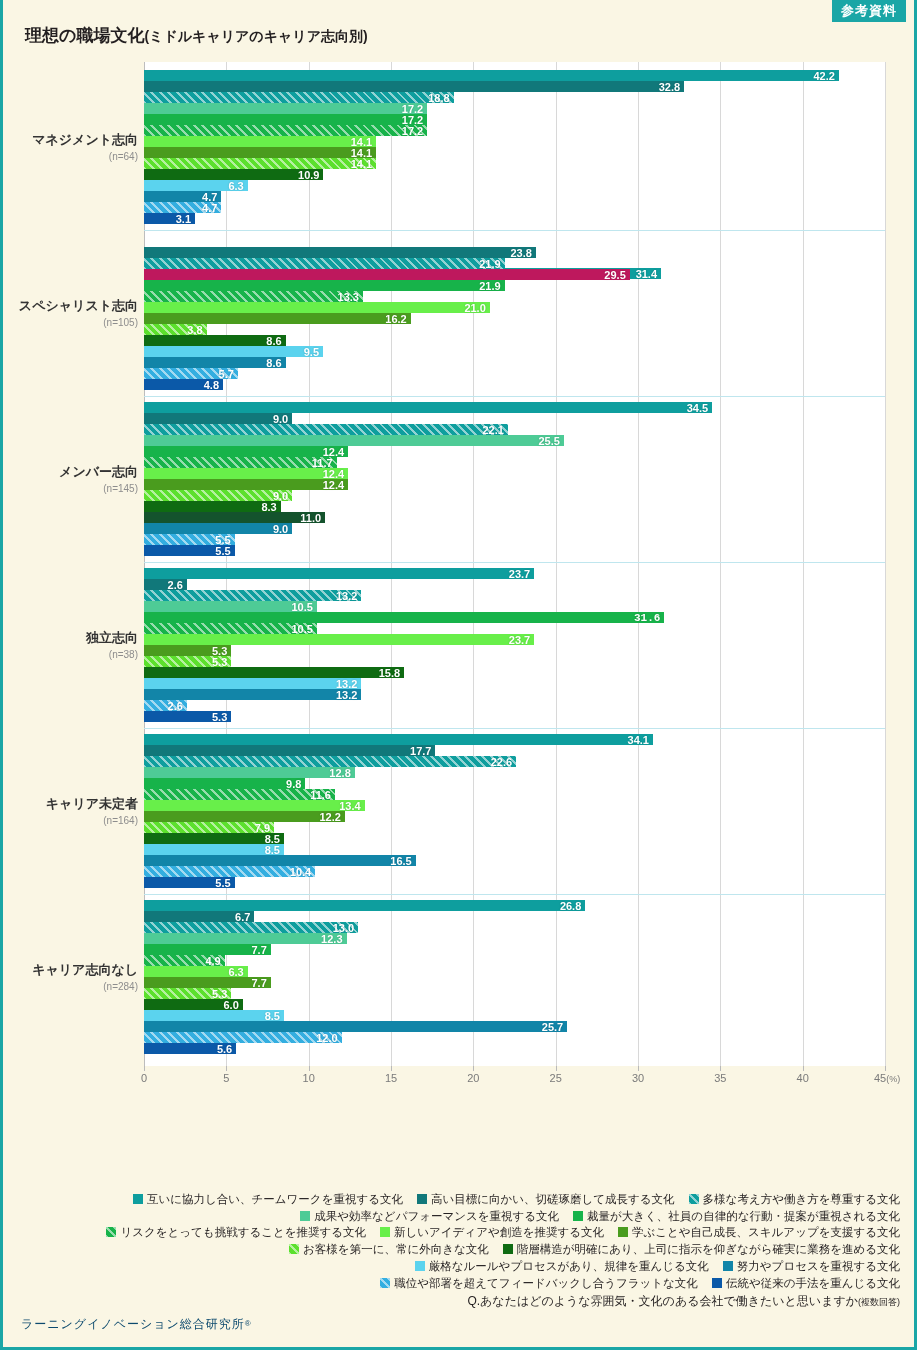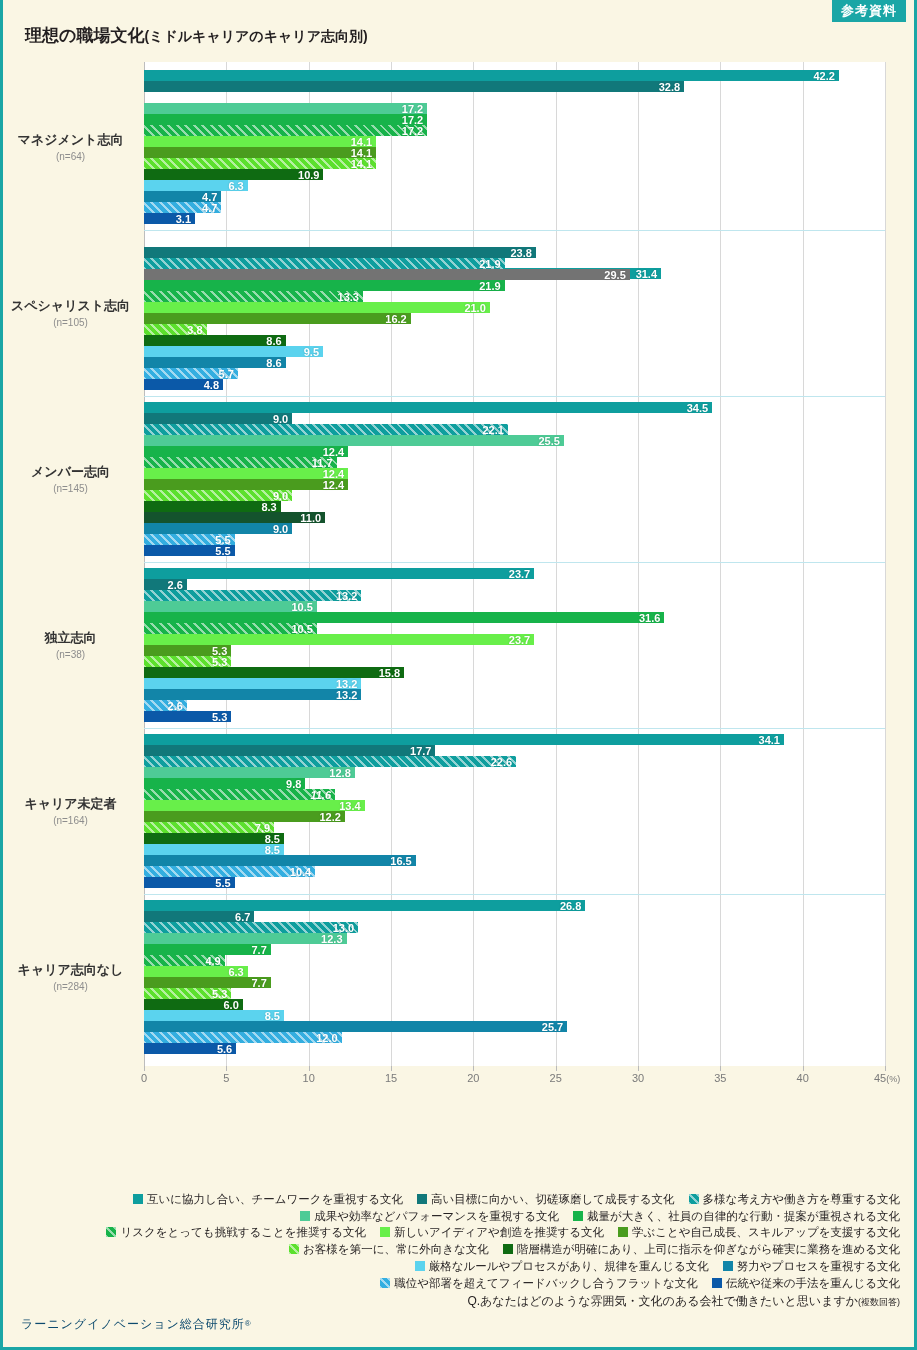--- a/index.html
+++ b/index.html
@@ -57,21 +57,21 @@
   }
   .bar-label {
     position:absolute; top:50%; transform:translateY(-50%);
     font-size:11px; font-weight:bold; color:#ffffff;
     white-space:nowrap; line-height:1;
     text-shadow:0 0 2px rgba(0,0,0,.22);
   }
   .bar-label.inside { right:4px; }
   
   .grp-label {
-    position:absolute; right:0; text-align:center;
+    position:absolute; right:0; text-align:right;
     width:135px; color:#333;
   }
   .grp-label .nm { font-size:13px; font-weight:bold; white-space:nowrap; display:block; }
   .grp-label .n  { font-size:10px; color:#8d8d8d; display:block; margin-top:2px; }
   
   .tick {
     position:absolute; top:1166px;
     font-size:11px; color:#7a7a7a;
     transform:translateX(-50%); white-space:nowrap;
   }
@@ -129,20 +129,25 @@
       <div class="bar-row" style="top: 8px; width: 741px; padding-left: 34px;">
         <div class="bar" style="width: 694.893px; background: rgb(14, 158, 158);">
           <div class="bar-label inside">42.2</div>
         </div>
       </div>
       <div class="bar-row" style="top: 19px; width: 741px;">
         <div class="bar" style="width: 540.107px; background: rgb(17, 120, 122);">
           <div class="bar-label inside">32.8</div>
         </div>
       </div>
+      <div class="bar-row" style="top: 30px; width: 741px;">
+        <div class="bar" style="width: 309.573px; background: repeating-linear-gradient(45deg, rgba(255, 255, 255, 0.55) 0px, rgba(255, 255, 255, 0.55) 2px, rgba(255, 255, 255, 0) 2px, rgba(255, 255, 255, 0) 6px), rgb(14, 158, 158);">
+          <div class="bar-label inside">18.8</div>
+        </div>
+      </div>
       <div class="bar-row" style="top: 41px; width: 741px;">
         <div class="bar" style="width: 283.227px; background: rgb(78, 203, 150);">
           <div class="bar-label inside">17.2</div>
         </div>
       </div>
       <div class="bar-row" style="top: 52px; width: 741px;">
         <div class="bar" style="width: 283.227px; background: rgb(23, 179, 74);">
           <div class="bar-label inside">17.2</div>
         </div>
       </div>
@@ -201,21 +206,21 @@
         <div class="bar" style="width: 391.907px; background: rgb(17, 120, 122);">
           <div class="bar-label inside">23.8</div>
         </div>
       </div>
       <div class="bar-row" style="top: 196px; width: 741px;">
         <div class="bar" style="width: 360.62px; background: repeating-linear-gradient(45deg, rgba(255, 255, 255, 0.55) 0px, rgba(255, 255, 255, 0.55) 2px, rgba(255, 255, 255, 0) 2px, rgba(255, 255, 255, 0) 6px), rgb(14, 158, 158);">
           <div class="bar-label inside">21.9</div>
         </div>
       </div>
       <div class="bar-row" style="top: 207px; width: 741px;">
-        <div class="bar" style="width: 485.767px; background: #737373;">
+        <div class="bar" style="width: 485.767px; background: #be185d;">
           <div class="bar-label inside">29.5</div>
         </div>
       </div>
       <div class="bar-row" style="top: 218px; width: 741px;">
         <div class="bar" style="width: 360.62px; background: rgb(23, 179, 74);">
           <div class="bar-label inside">21.9</div>
         </div>
       </div>
       <div class="bar-row" style="top: 229px; width: 741px;">
         <div class="bar" style="width: 219.007px; background: repeating-linear-gradient(45deg, rgba(255, 255, 255, 0.55) 0px, rgba(255, 255, 255, 0.55) 2px, rgba(255, 255, 255, 0) 2px, rgba(255, 255, 255, 0) 6px), rgb(23, 179, 74);">
@@ -348,21 +353,21 @@
         <div class="bar" style="width: 217.36px; background: repeating-linear-gradient(45deg, rgba(255, 255, 255, 0.55) 0px, rgba(255, 255, 255, 0.55) 2px, rgba(255, 255, 255, 0) 2px, rgba(255, 255, 255, 0) 6px), rgb(14, 158, 158);">
           <div class="bar-label inside">13.2</div>
         </div>
       </div>
       <div class="bar-row" style="top: 539px; width: 741px;">
         <div class="bar" style="width: 172.9px; background: rgb(78, 203, 150);">
           <div class="bar-label inside">10.5</div>
         </div>
       </div>
       <div class="bar-row" style="top: 550px; width: 741px;">
-        <div class="bar" style="width: 520.347px; background: rgb(23, 179, 74);">
+        <div class="bar" style="width: 520.347px; background: rgb(23, 179, 74); font-family: Liberation Mono, monospace;">
           <div class="bar-label inside">31.6</div>
         </div>
       </div>
       <div class="bar-row" style="top: 561px; width: 741px;">
         <div class="bar" style="width: 172.9px; background: repeating-linear-gradient(45deg, rgba(255, 255, 255, 0.55) 0px, rgba(255, 255, 255, 0.55) 2px, rgba(255, 255, 255, 0) 2px, rgba(255, 255, 255, 0) 6px), rgb(23, 179, 74);">
           <div class="bar-label inside">10.5</div>
         </div>
       </div>
       <div class="bar-row" style="top: 572px; width: 741px;">
         <div class="bar" style="width: 390.26px; background: rgb(104, 239, 74);">
@@ -399,21 +404,21 @@
           <div class="bar-label inside">2.6</div>
         </div>
       </div>
       <div class="bar-row" style="top: 649px; width: 741px;">
         <div class="bar" style="width: 87.2733px; background: rgb(11, 89, 168);">
           <div class="bar-label inside">5.3</div>
         </div>
       </div>
       <div class="group-sep" style="top: 666px;"></div>
       <div class="bar-row" style="top: 672px; width: 741px;">
-        <div class="bar" style="width: 640px; background: rgb(14, 158, 158);">
+        <div class="bar" style="width: 509px; background: rgb(14, 158, 158);">
           <div class="bar-label inside">34.1</div>
         </div>
       </div>
       <div class="bar-row" style="top: 683px; width: 741px;">
         <div class="bar" style="width: 291.46px; background: rgb(17, 120, 122);">
           <div class="bar-label inside">17.7</div>
         </div>
       </div>
       <div class="bar-row" style="top: 694px; width: 741px;">
         <div class="bar" style="width: 372.147px; background: repeating-linear-gradient(45deg, rgba(255, 255, 255, 0.55) 0px, rgba(255, 255, 255, 0.55) 2px, rgba(255, 255, 255, 0) 2px, rgba(255, 255, 255, 0) 6px), rgb(14, 158, 158);">
@@ -423,21 +428,21 @@
       <div class="bar-row" style="top: 705px; width: 741px;">
         <div class="bar" style="width: 210.773px; background: rgb(78, 203, 150);">
           <div class="bar-label inside">12.8</div>
         </div>
       </div>
       <div class="bar-row" style="top: 716px; width: 741px;">
         <div class="bar" style="width: 161.373px; background: rgb(23, 179, 74);">
           <div class="bar-label inside">9.8</div>
         </div>
       </div>
-      <div class="bar-row" style="top: 727px; width: 741px; font-style: italic;">
+      <div class="bar-row" style="top: 727px; width: 741px;">
         <div class="bar" style="width: 191.013px; background: repeating-linear-gradient(45deg, rgba(255, 255, 255, 0.55) 0px, rgba(255, 255, 255, 0.55) 2px, rgba(255, 255, 255, 0) 2px, rgba(255, 255, 255, 0) 6px), rgb(23, 179, 74);">
           <div class="bar-label inside">11.6</div>
         </div>
       </div>
       <div class="bar-row" style="top: 738px; width: 741px;">
         <div class="bar" style="width: 220.653px; background: rgb(104, 239, 74);">
           <div class="bar-label inside">13.4</div>
         </div>
       </div>
       <div class="bar-row" style="top: 749px; width: 741px;">

